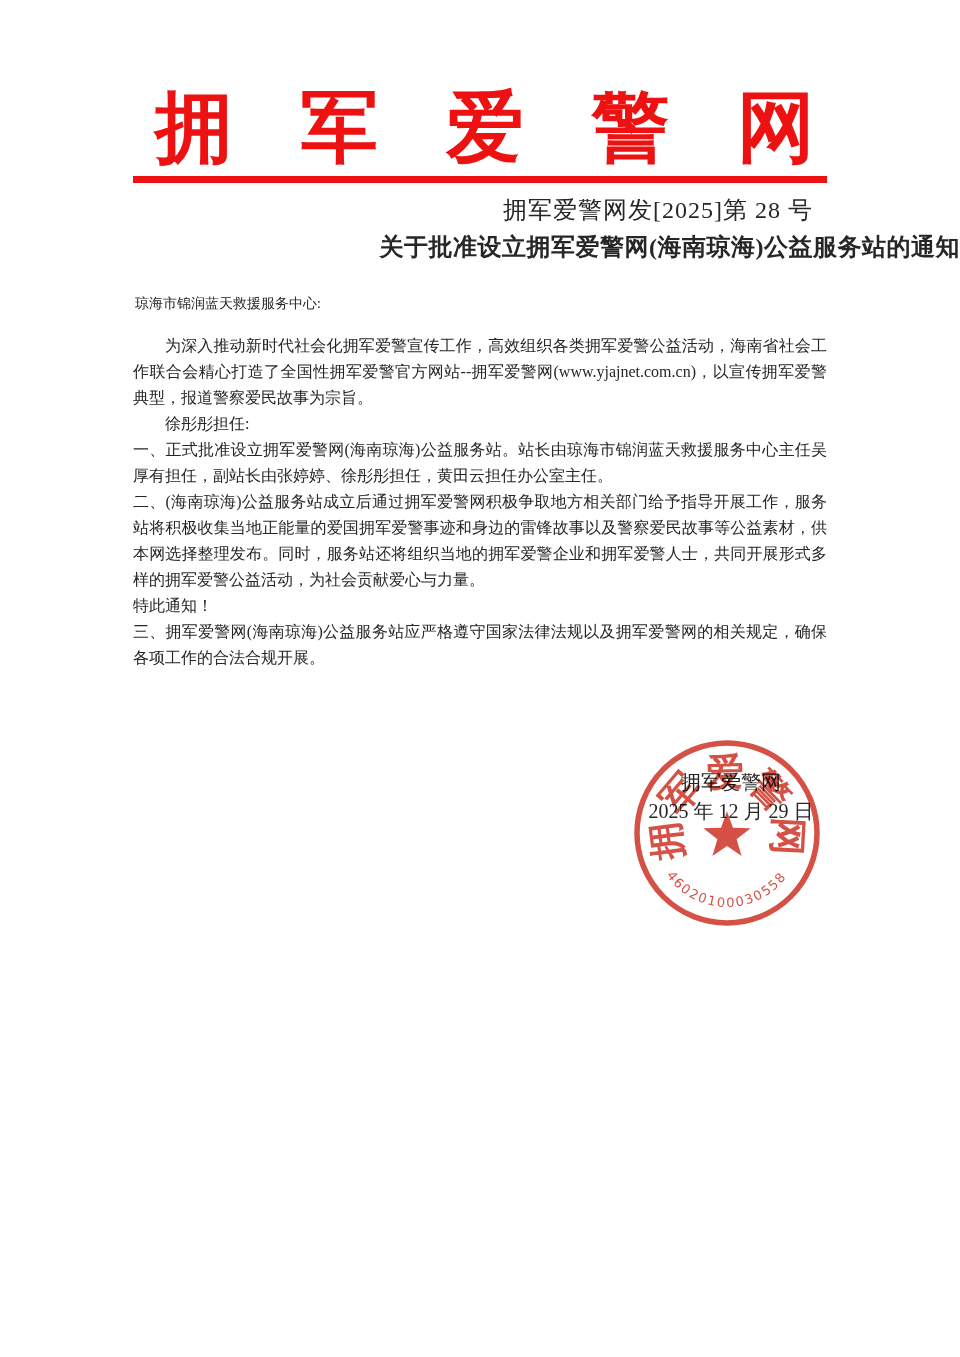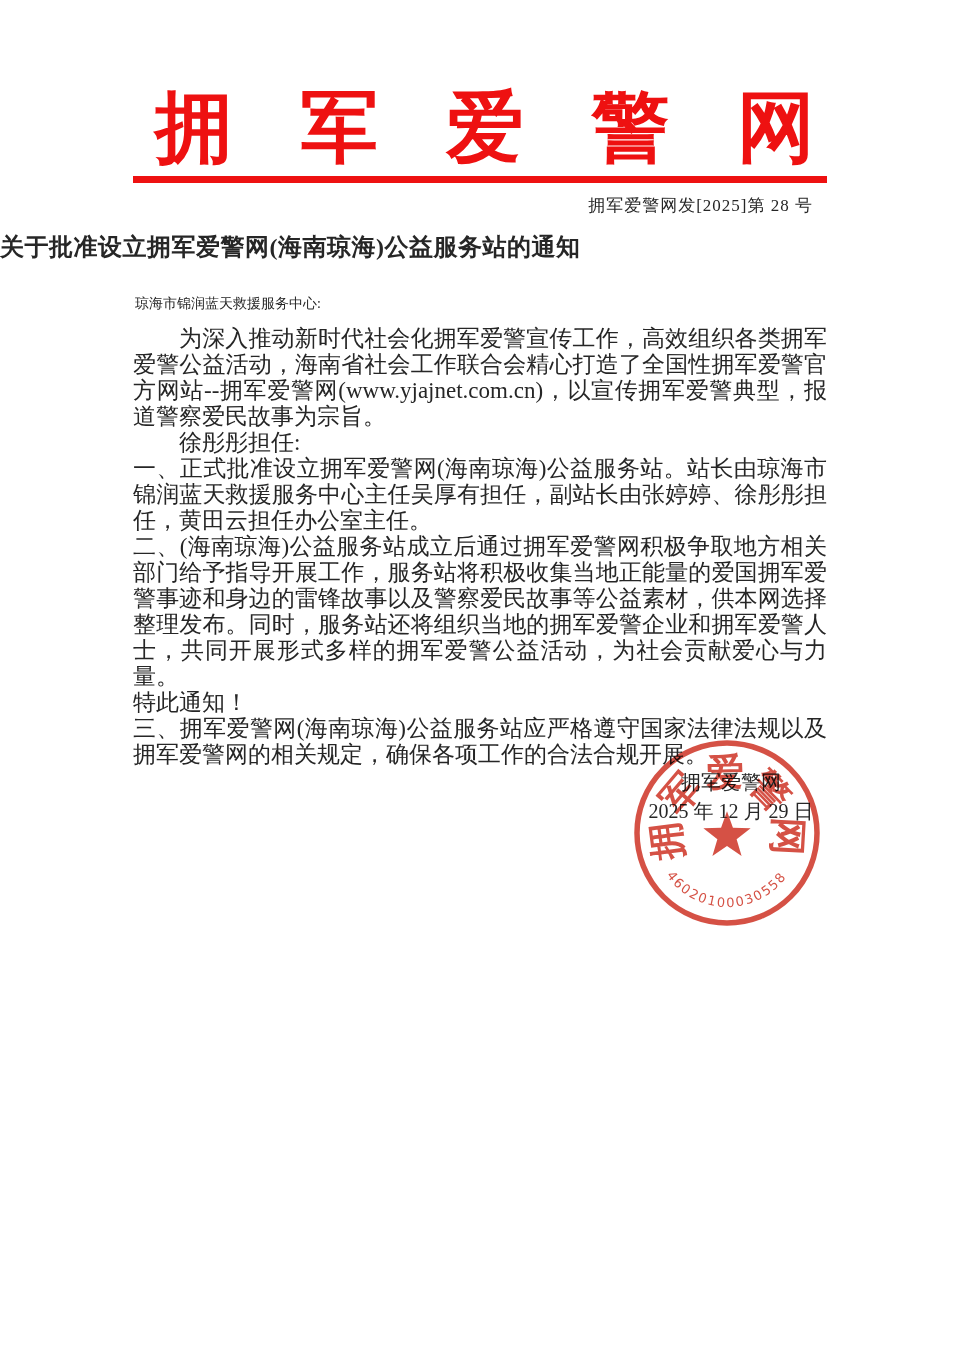--- a/index.html
+++ b/index.html
@@ -22,33 +22,33 @@
     color:var(--accent-red);
     font-family:"Liberation Serif","DejaVu Serif",serif;
   }
   .red-rule{
     position:absolute;left:133px;top:176px;width:694px;height:7px;
     background:var(--accent-red);
   }
   .doc-number{
     position:absolute;left:133px;top:194px;width:694px;
     text-align:right;padding-right:14px;box-sizing:border-box;
-    font-size:17px;letter-spacing:1px;
+    font-size:24px;letter-spacing:1px;
   }
   .notice-title{
     position:absolute;left:0;top:231px;width:960px;
-    text-align:left;font-size:24px;font-weight:600;letter-spacing:0.5px;
+    text-align:right;font-size:24px;font-weight:600;letter-spacing:0.5px;
   }
   .addressee{
     position:absolute;left:135px;top:295px;width:694px;
     font-size:14px;
   }
   .body-text{
-    position:absolute;left:133px;top:326px;width:694px;
-    font-size:23px;line-height:26px;text-align:justify;
+    position:absolute;left:133px;top:333px;width:694px;
+    font-size:16px;line-height:26px;text-align:justify;
   }
   .body-text p{margin:0;}
   .body-text p[data-indent="true"]{text-indent:2em;}
 
   .signature{
     position:absolute;left:600px;top:768px;width:262px;
     text-align:center;font-size:20px;line-height:29px;
   }
   .seal{
     position:absolute;left:620px;top:726px;width:214px;height:214px;

